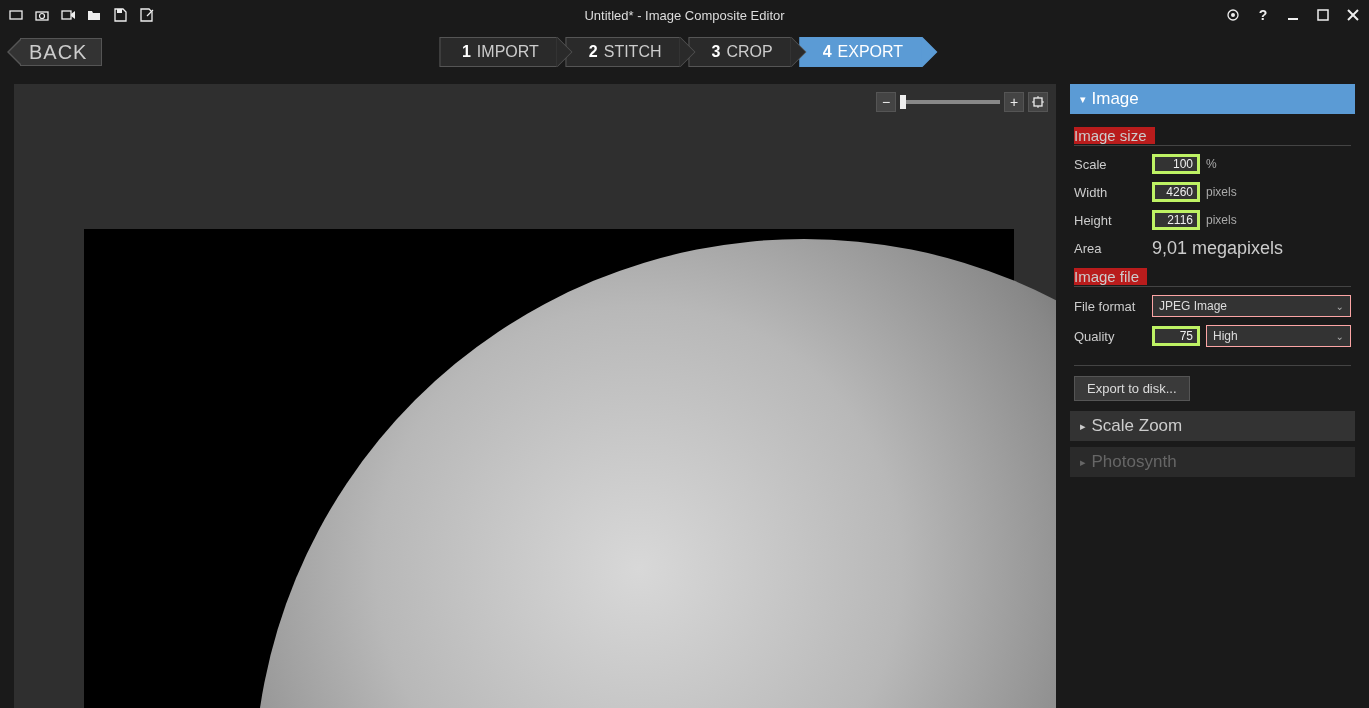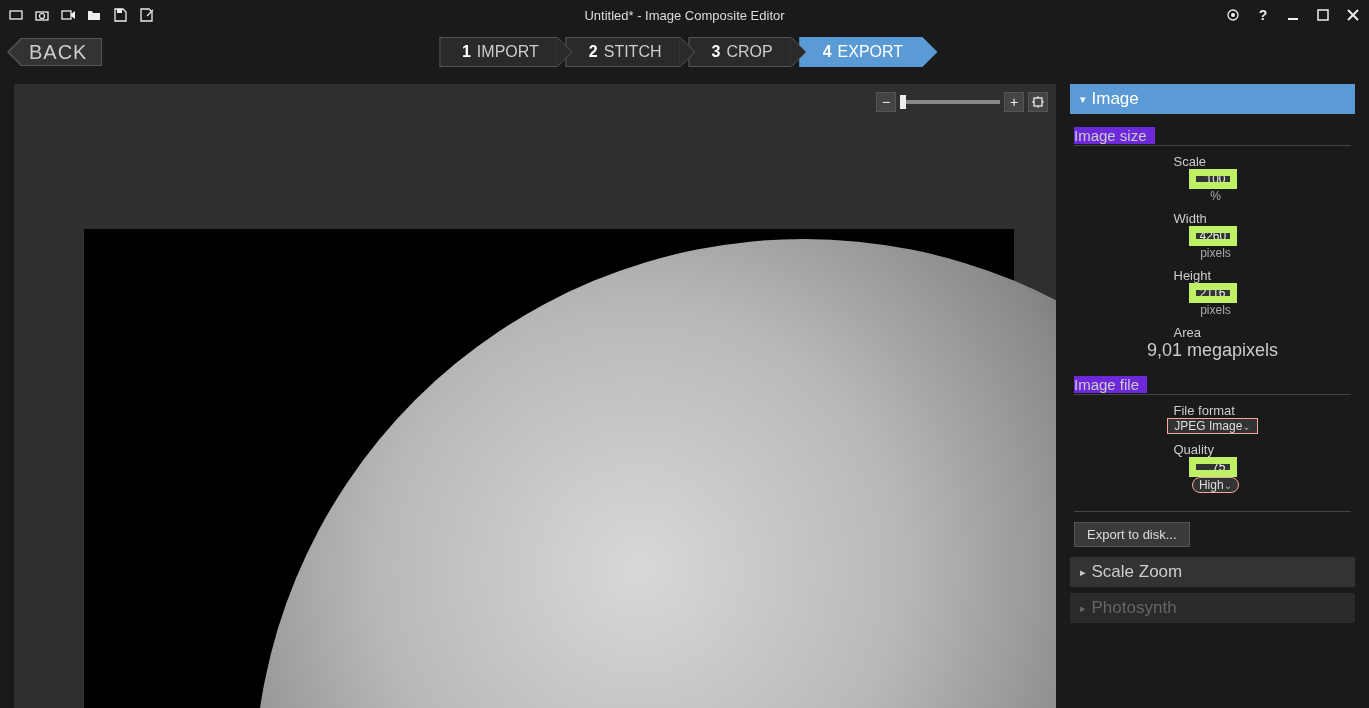--- a/index.html
+++ b/index.html
@@ -165,32 +165,31 @@
   .rhead.collapsed { background: #333; color: #ccc; }
   .rhead.disabled { background: #2a2a2a; color: #666; }
   .rhead .chev { margin-right: 6px; font-size: 11px; }
   .rbody { padding: 6px 4px 4px 4px; }
   .section-title {
     color: #ccc; font-size: 15px;
     border-bottom: 1px solid #444;
     padding-bottom: 2px; margin-bottom: 8px;
     display:flex; align-items:center;
   }
-  .section-title span { background:#6d28d9; padding-right:8px; position:relative; top:1px;}
+  .section-title span { background:#b91c1c; padding-right:8px; position:relative; top:1px;}
   .row {
     display: flex; align-items: center;
     margin-bottom: 8px;
     font-size: 13px;
     color: #ccc;
-    flex-direction: column;
   }
   .row .label { width: 78px; }
   .row .val {
     width: 48px; height: 20px;
-    background: #333; border:7px solid #bef264;
+    background: #333; border:3px solid #bef264;
     color: #eee; text-align: right;
     padding: 0 4px;
     font-size: 12px;
   }
   .row .unit { margin-left: 6px; color: #aaa; font-size:12px; }
   .row .static { color:#ccc; font-size:18px; }
   .select {
     flex:1; height: 22px;
     background: #333; border:1px solid #fca5a5;
     color: #ddd; font-size: 12px;
@@ -343,36 +342,36 @@
       <div class="row">
         <span class="label">Height</span>
         <input class="val" value="2116" style="">
         <span class="unit">pixels</span>
       </div>
       <div class="row">
         <span class="label">Area</span>
         <span class="static">9,01 megapixels</span>
       </div>
 
-      <div class="section-title" style="margin-top:14px;">
+      <div class="section-title" style="margin-top:8px;">
           <span>Image file</span>
         </div>
 
       <div class="row">
         <span class="label">File format</span>
         <div class="select">
           <span>JPEG Image</span>
           <span class="arrow">⌄</span>
         </div>
       </div>
 
       <div class="row">
         <span class="label">Quality</span>
         <input class="val" value="75" style="">
-        <div class="select" style="margin-left:6px;border-radius:8px;">
+        <div class="select" style="margin-left:6px;">
           <span>High</span>
           <span class="arrow">⌄</span>
         </div>
       </div>
 
       <div class="export-div"></div>
       <div class="export-btn">Export to disk...</div>
     </div>
 
     <div class="rhead collapsed">

